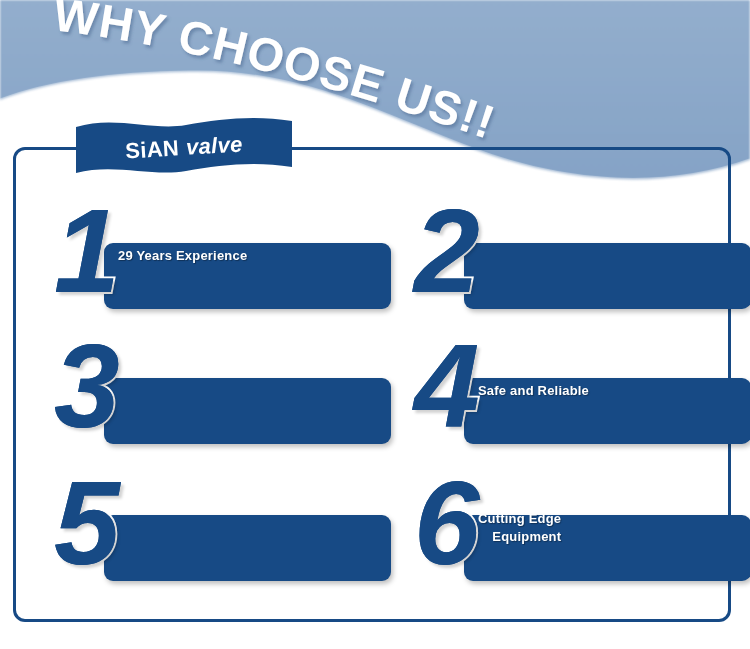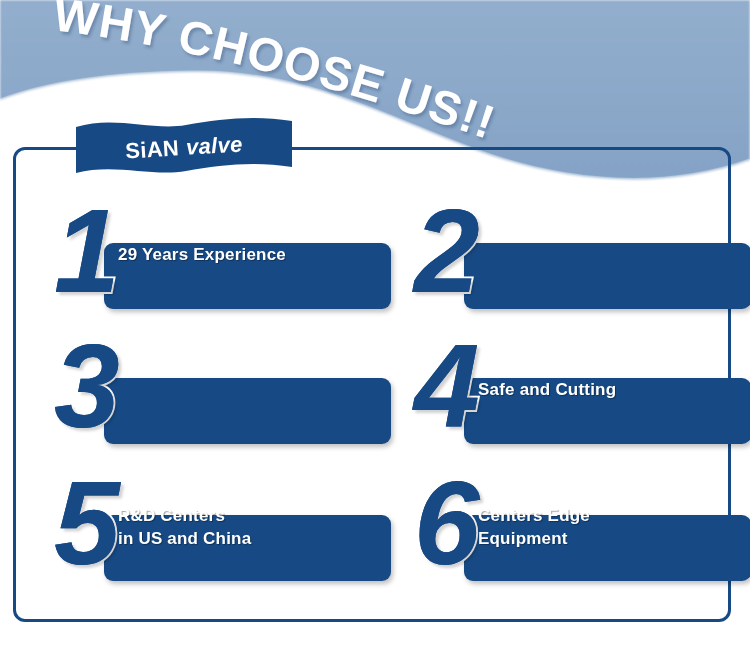--- a/index.html
+++ b/index.html
@@ -109,26 +109,27 @@
   }
   .bar-text {
     position: absolute;
     left: 72px;
     top: 0;
     height: 100%;
     display: flex;
     flex-direction: column;
     justify-content: center;
     color: #ffffff;
-    font-size: 17px;
+    font-size: 13px;
     font-weight: bold;
     line-height: 1.32;
     letter-spacing: 0.2px;
     white-space: pre-line;
     text-shadow: 1px 1px 1px rgba(0,0,0,0.35);
+    text-align: right;
   }
   .numeral {
     position: absolute;
     left: 0;
     top: -4px;
     width: 110px;
     height: 125px;
     color: #174a85;
     font-size: 118px;
     font-weight: bold;
@@ -233,34 +234,32 @@
     <div class="item col-l row-2">
       <div class="bar"></div>
       <div class="numeral"><span>3</span></div>
       <div class="numeral-fill"><span>3</span></div>
     </div>
 
     <div class="item col-r row-2">
       <div class="bar"></div>
       <div class="numeral"><span>4</span></div>
       <div class="numeral-fill"><span>4</span></div>
-      <div class="bar-text">Safe and Cutting</div>
+      <div class="bar-text">Safe and Reliable</div>
     </div>
 
     <div class="item col-l row-3">
       <div class="bar"></div>
       <div class="numeral"><span>5</span></div>
       <div class="numeral-fill"><span>5</span></div>
-      <div class="bar-text">R&amp;D Centers
-in US and China</div>
     </div>
 
     <div class="item col-r row-3">
       <div class="bar"></div>
       <div class="numeral"><span>6</span></div>
       <div class="numeral-fill"><span>6</span></div>
-      <div class="bar-text">Centers Edge
+      <div class="bar-text">Cutting Edge
 Equipment</div>
     </div>
 
   </div>
 
 </div>
 
 </body></html>

